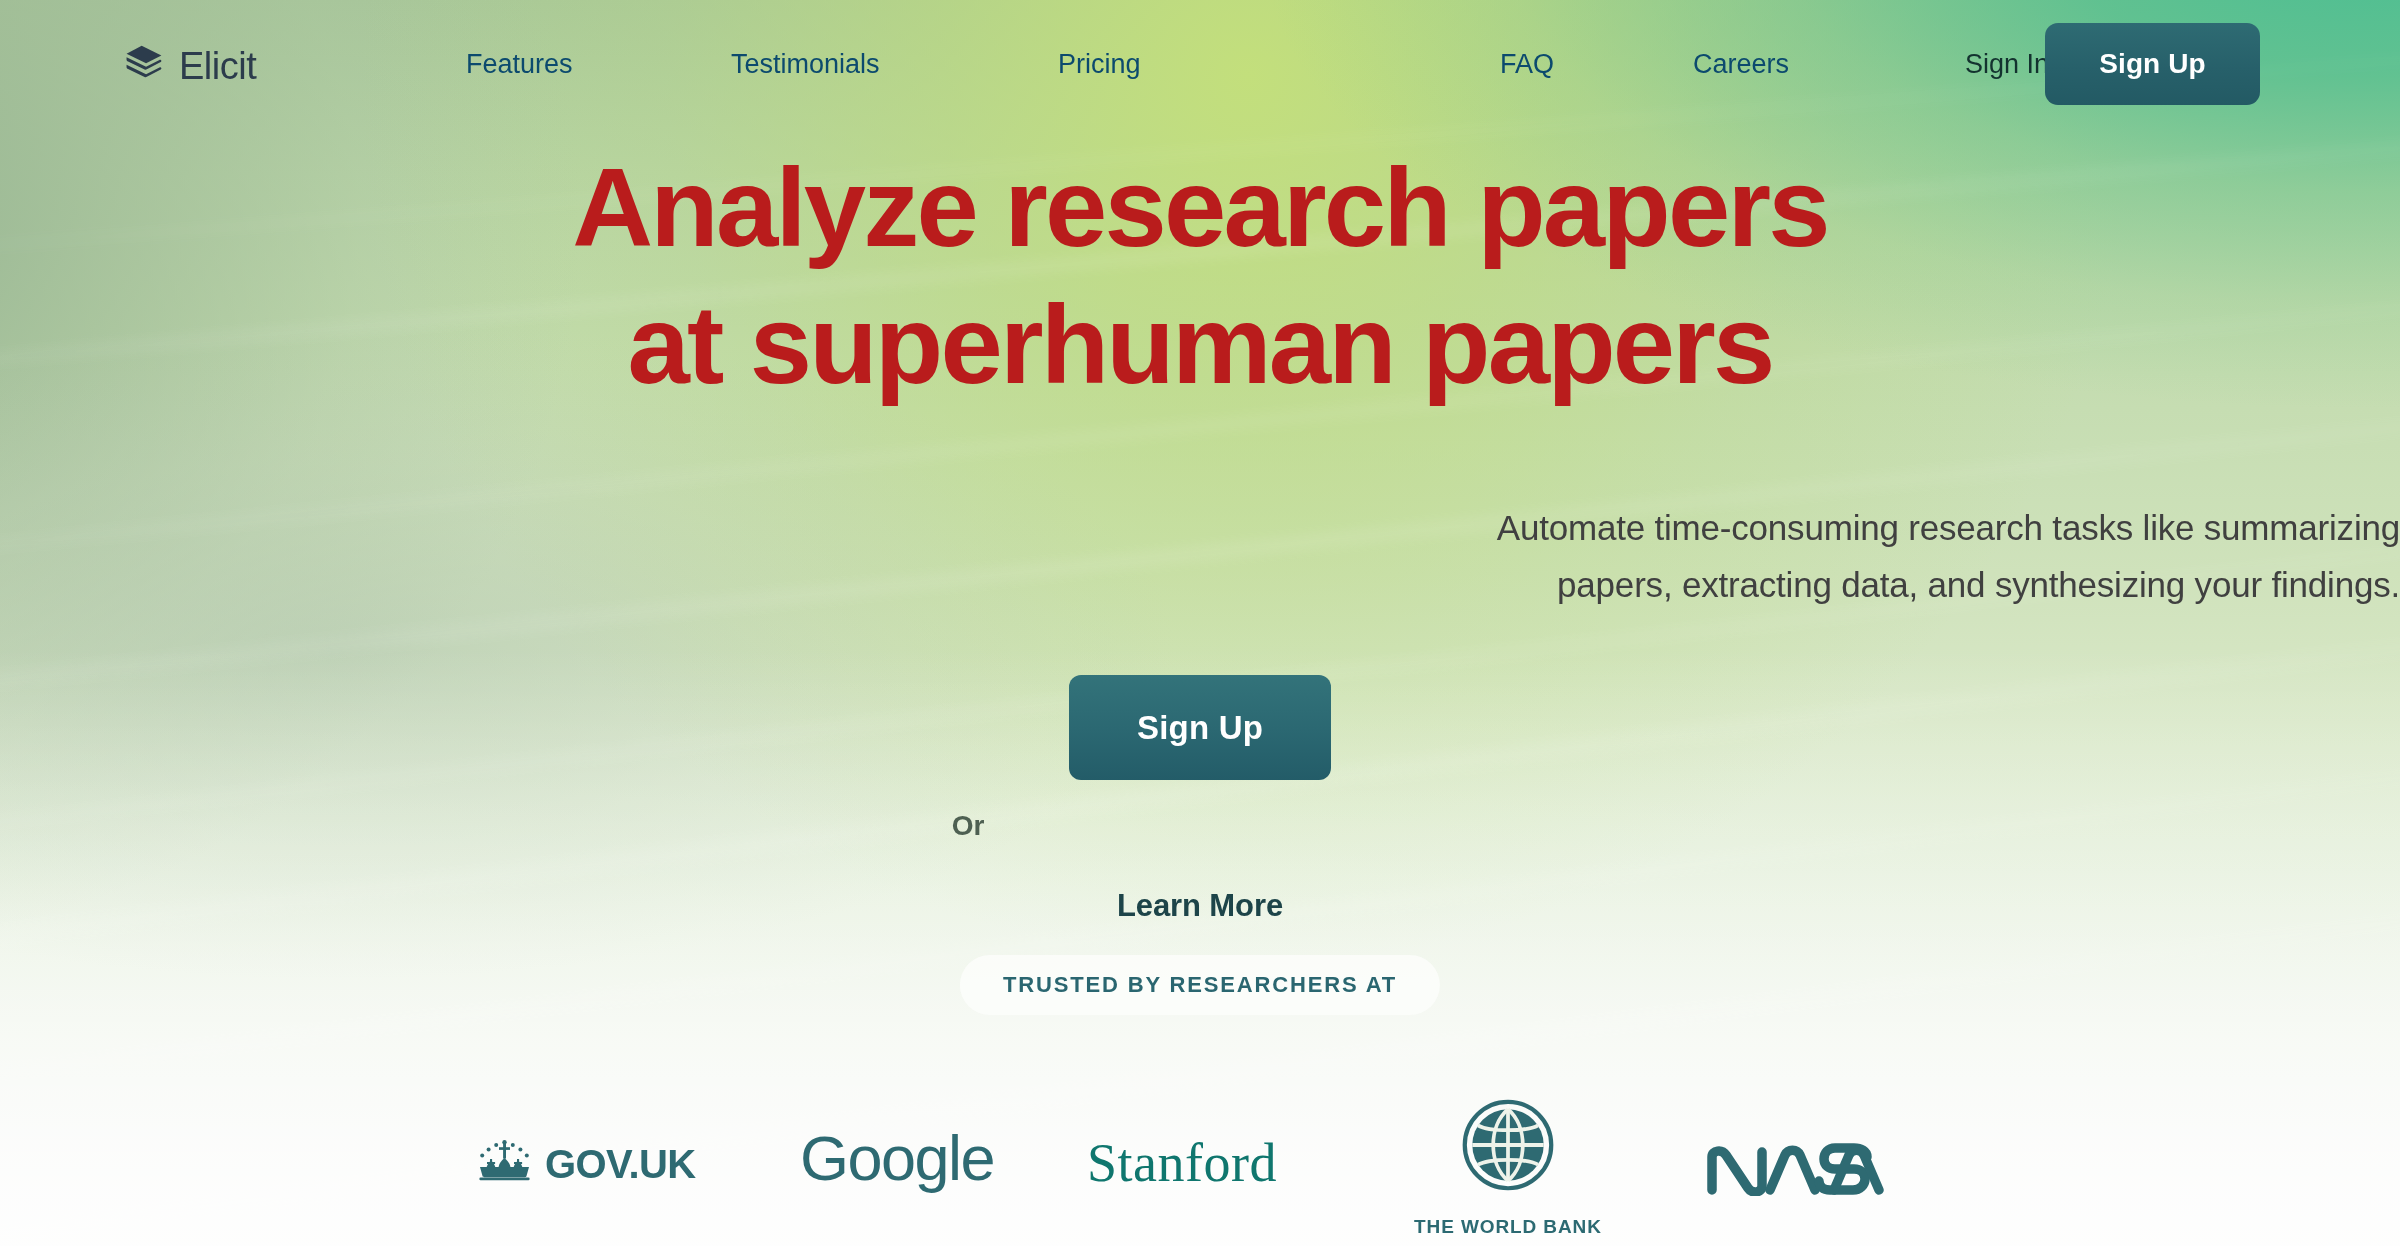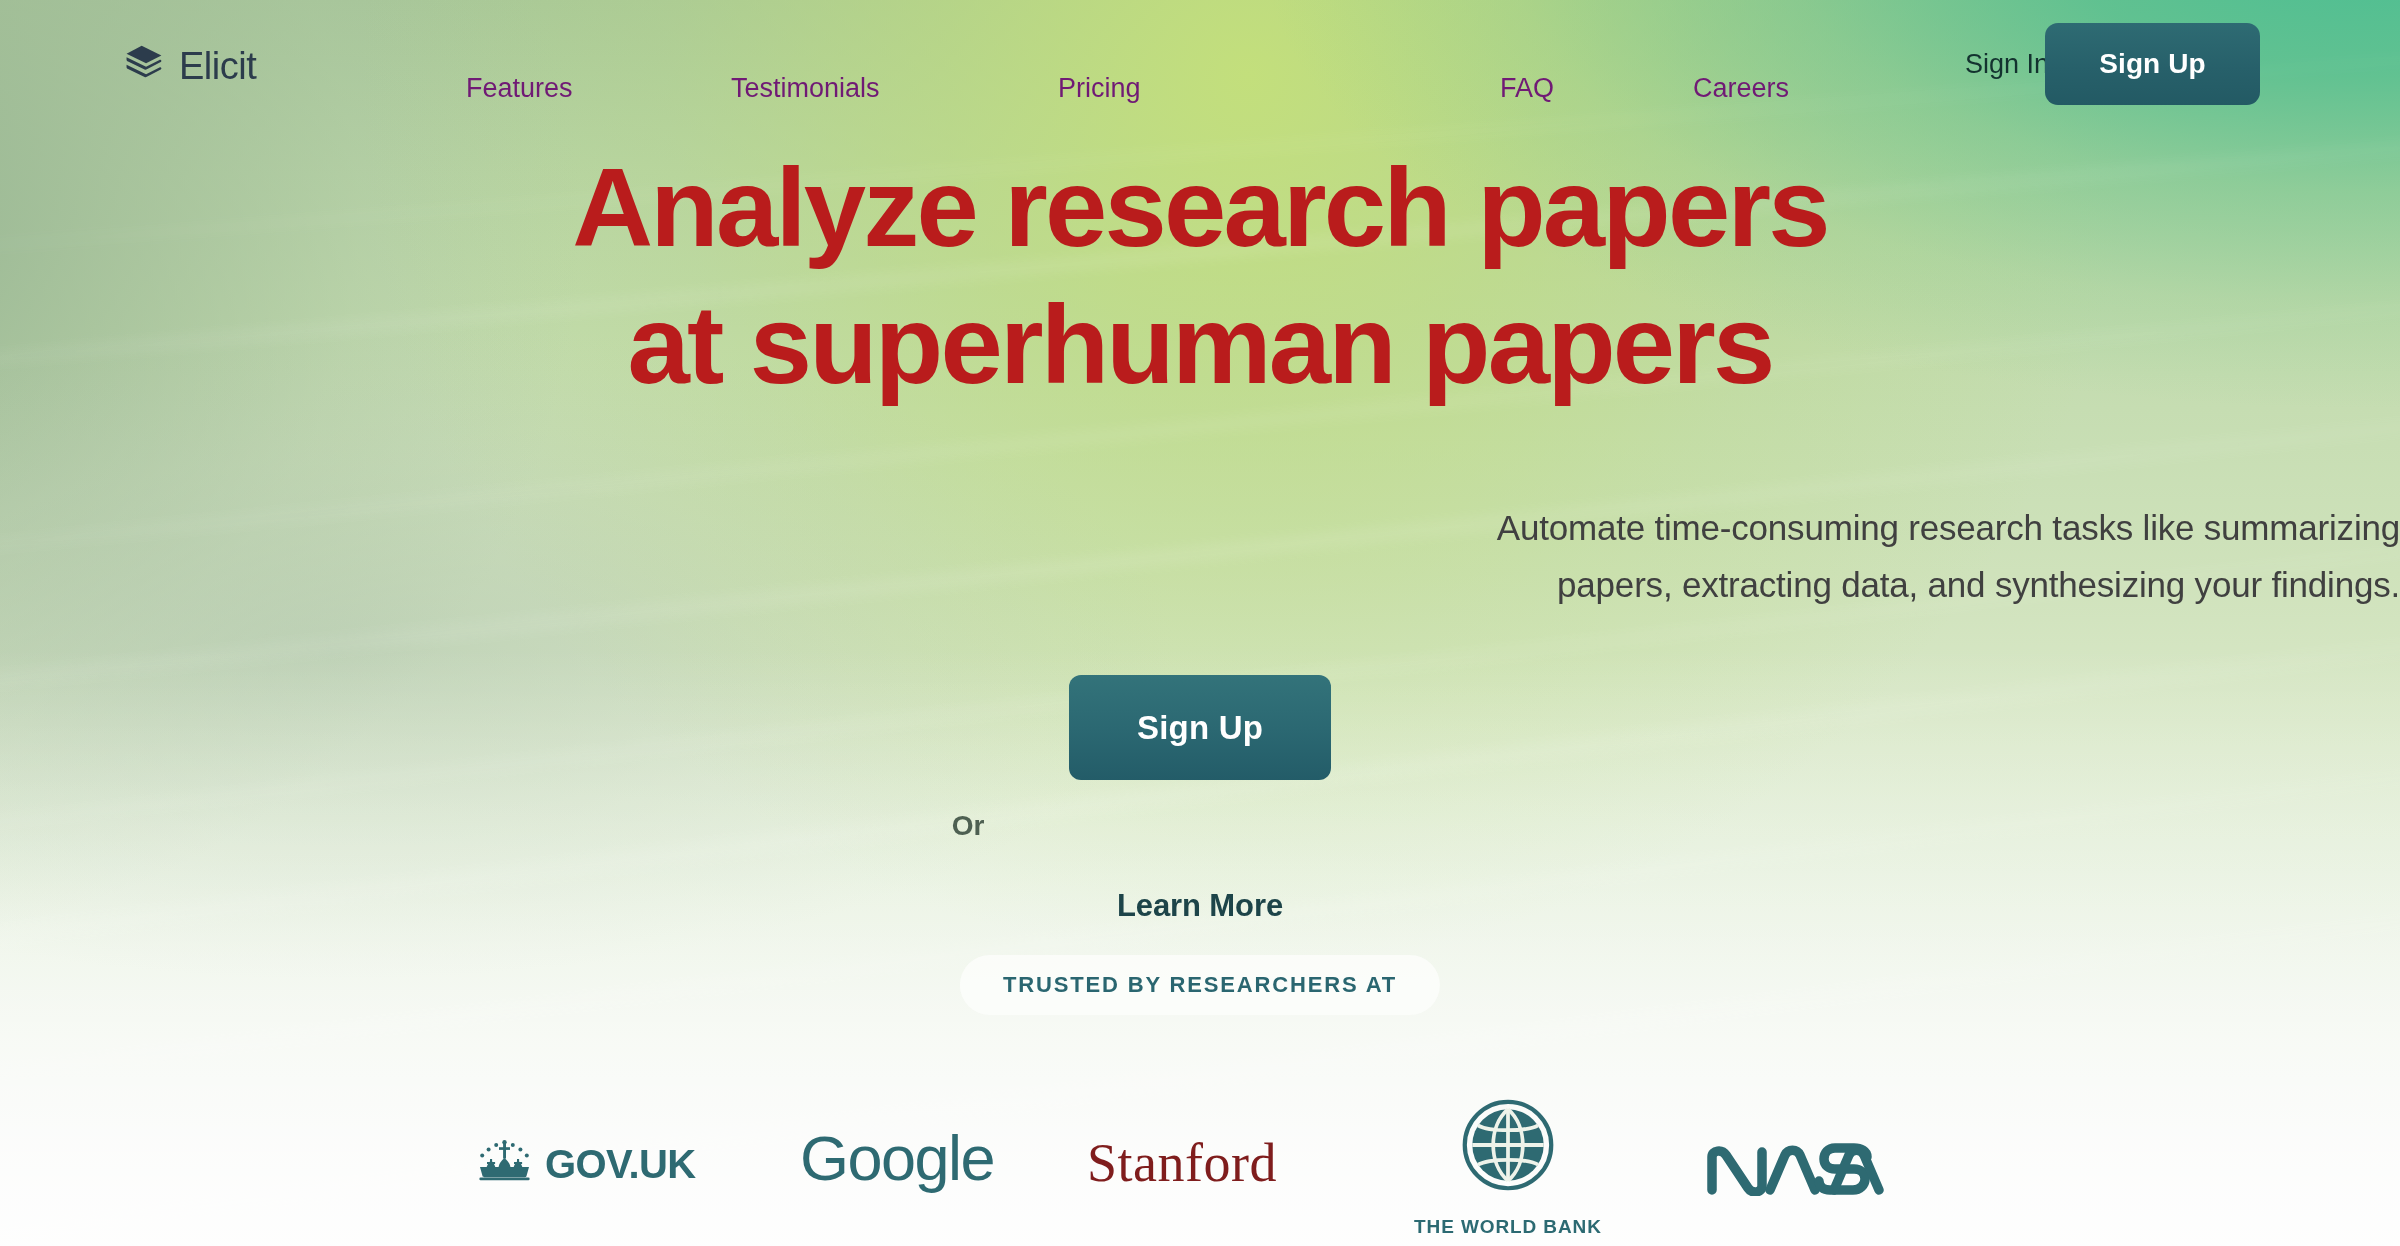--- a/index.html
+++ b/index.html
@@ -113,22 +113,22 @@
   }
   .brand-mark { width:42px; height:42px; display:block; flex:none; }
   .brand-name {
     font-size:38px; font-weight:500; letter-spacing:-0.5px;
     color:#2c3c4c; line-height:1;
   }
 
   .nav { position:absolute; left:466px; top:50%; transform:translateY(-50%); }
   .nav a {
     position:absolute; top:50%; transform:translateY(-50%);
-    font-size:27px; font-weight:400; color:#701a75;
-    white-space:nowrap; cursor:pointer; line-height:1;margin-top:24px;
+    font-size:27px; font-weight:400; color:#0c4a6e;
+    white-space:nowrap; cursor:pointer; line-height:1;
   }
   .nav-features      { left:0; }
   .nav-testimonials  { left:265px; }
   .nav-pricing       { left:592px; }
   .nav-faq           { left:1034px; }
   .nav-careers       { left:1227px; }
 
   .signin {
     position:absolute; right:351px; top:50%;
     transform:translateY(-50%);
@@ -232,21 +232,21 @@
   .wb-caption {
     margin-top:24px;
     font-size:19px; font-weight:700;
     letter-spacing:0.9px;
     color:#2c6a72;
     white-space:nowrap;
   }
   .stanford-word {
     font-family:"Liberation Serif", serif;
     font-size:54px; font-weight:400;
-    color:#7f1d1d; line-height:1;
+    color:#0f766e; line-height:1;
     letter-spacing:0.5px;
     white-space:nowrap;
   }
 </style>
 </head>
 <body>
 
 <div id="page">
 
   <div class="bg-layer bg-base"></div>

